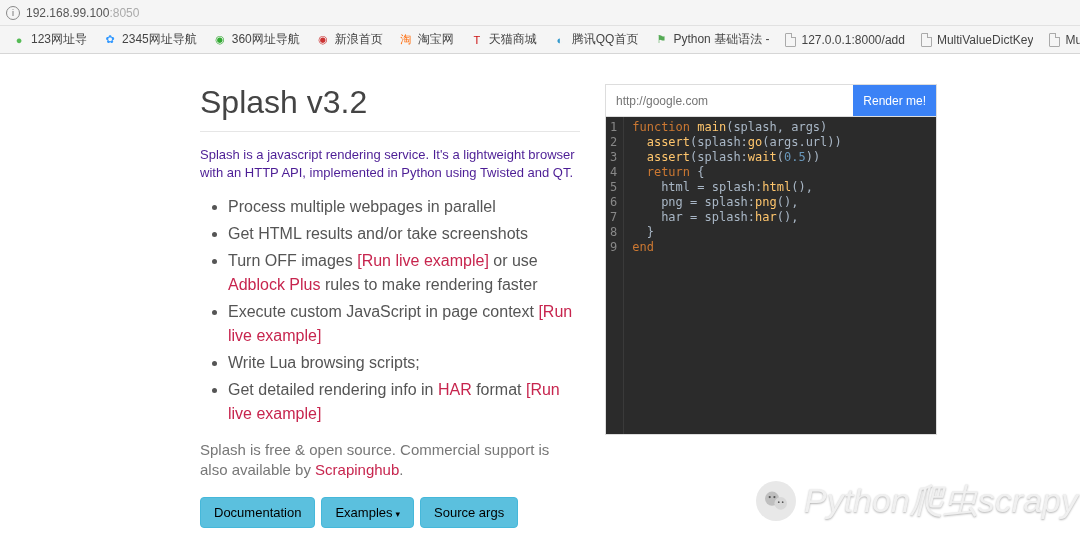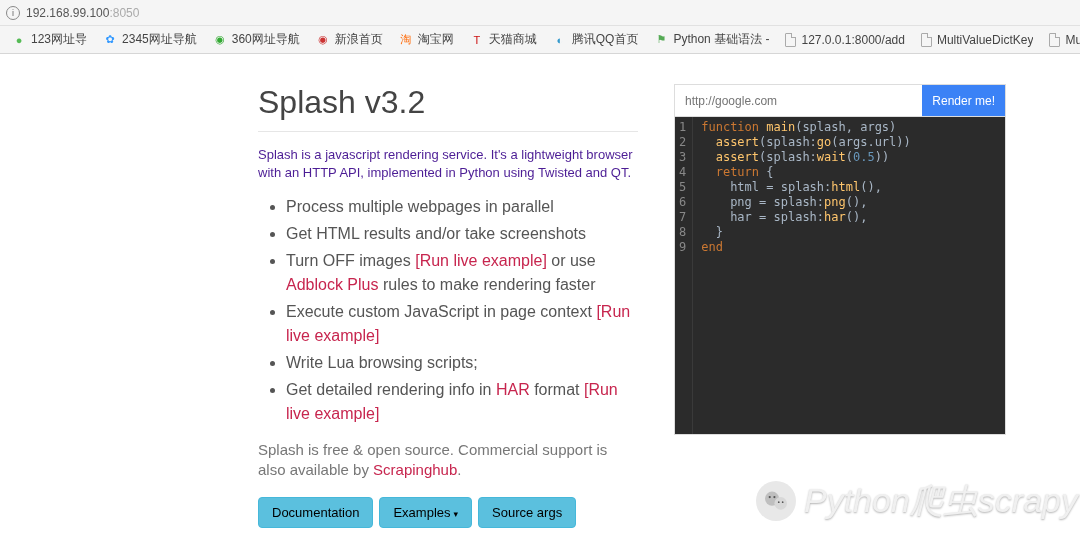--- a/index.html
+++ b/index.html
@@ -71,21 +71,20 @@
     border-bottom: 1px solid #aaa;
   }
   .bm-label { max-width: 120px; overflow: hidden; text-overflow: ellipsis; }
 
   
   .page {
     position: absolute;
     top: 54px; left: 0; right: 0; bottom: 0;
     padding: 30px 16px 0 200px;
     display: flex;
-    justify-content: center;
   }
   .left-col { width: 400px; padding-right: 20px; }
   h1 {
     font-size: 32px;
     font-weight: 500;
     color: #444;
     margin-bottom: 10px;
   }
   .divider {
     border: none;
@@ -125,21 +124,21 @@
   }
   .btn .caret {
     display: inline-block;
     margin-left: 3px;
     font-size: 9px;
   }
 
   
   .right-col {
     width: 332px;
-    margin-left: 16px;
+    margin-left: 5px;
     border: 1px solid #ddd;
     height: 351px;
     display: flex;
     flex-direction: column;
   }
   .panel-head {
     display: flex;
     height: 32px;
     border-bottom: 1px solid #ddd;
     background: #fff;

